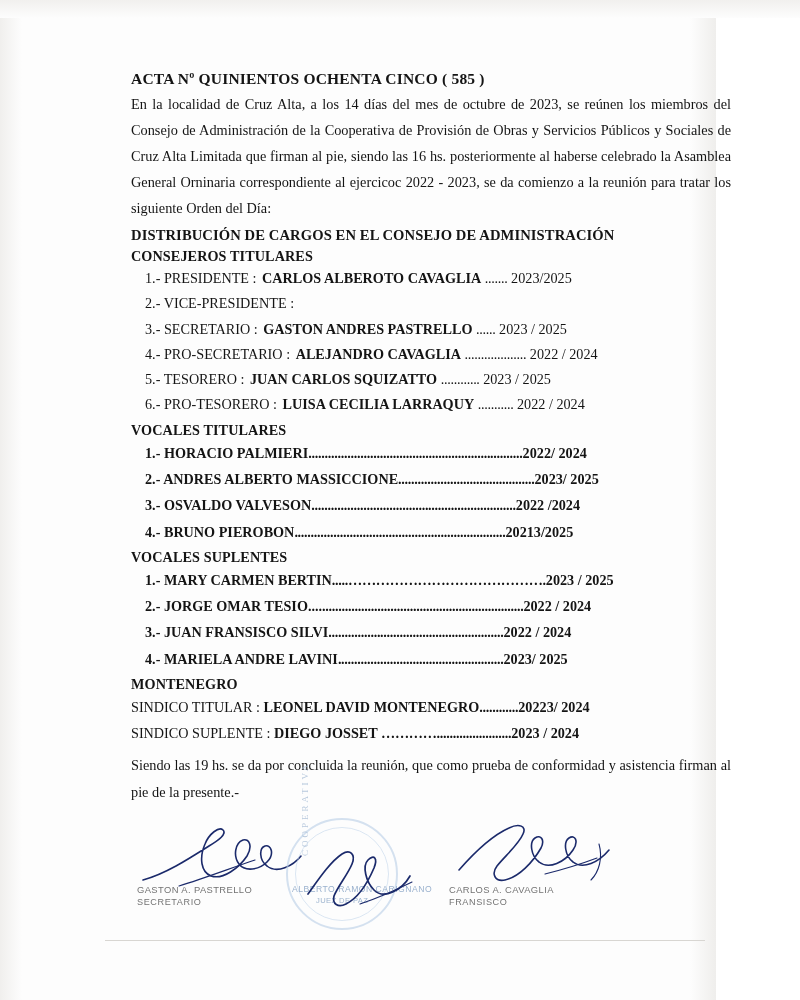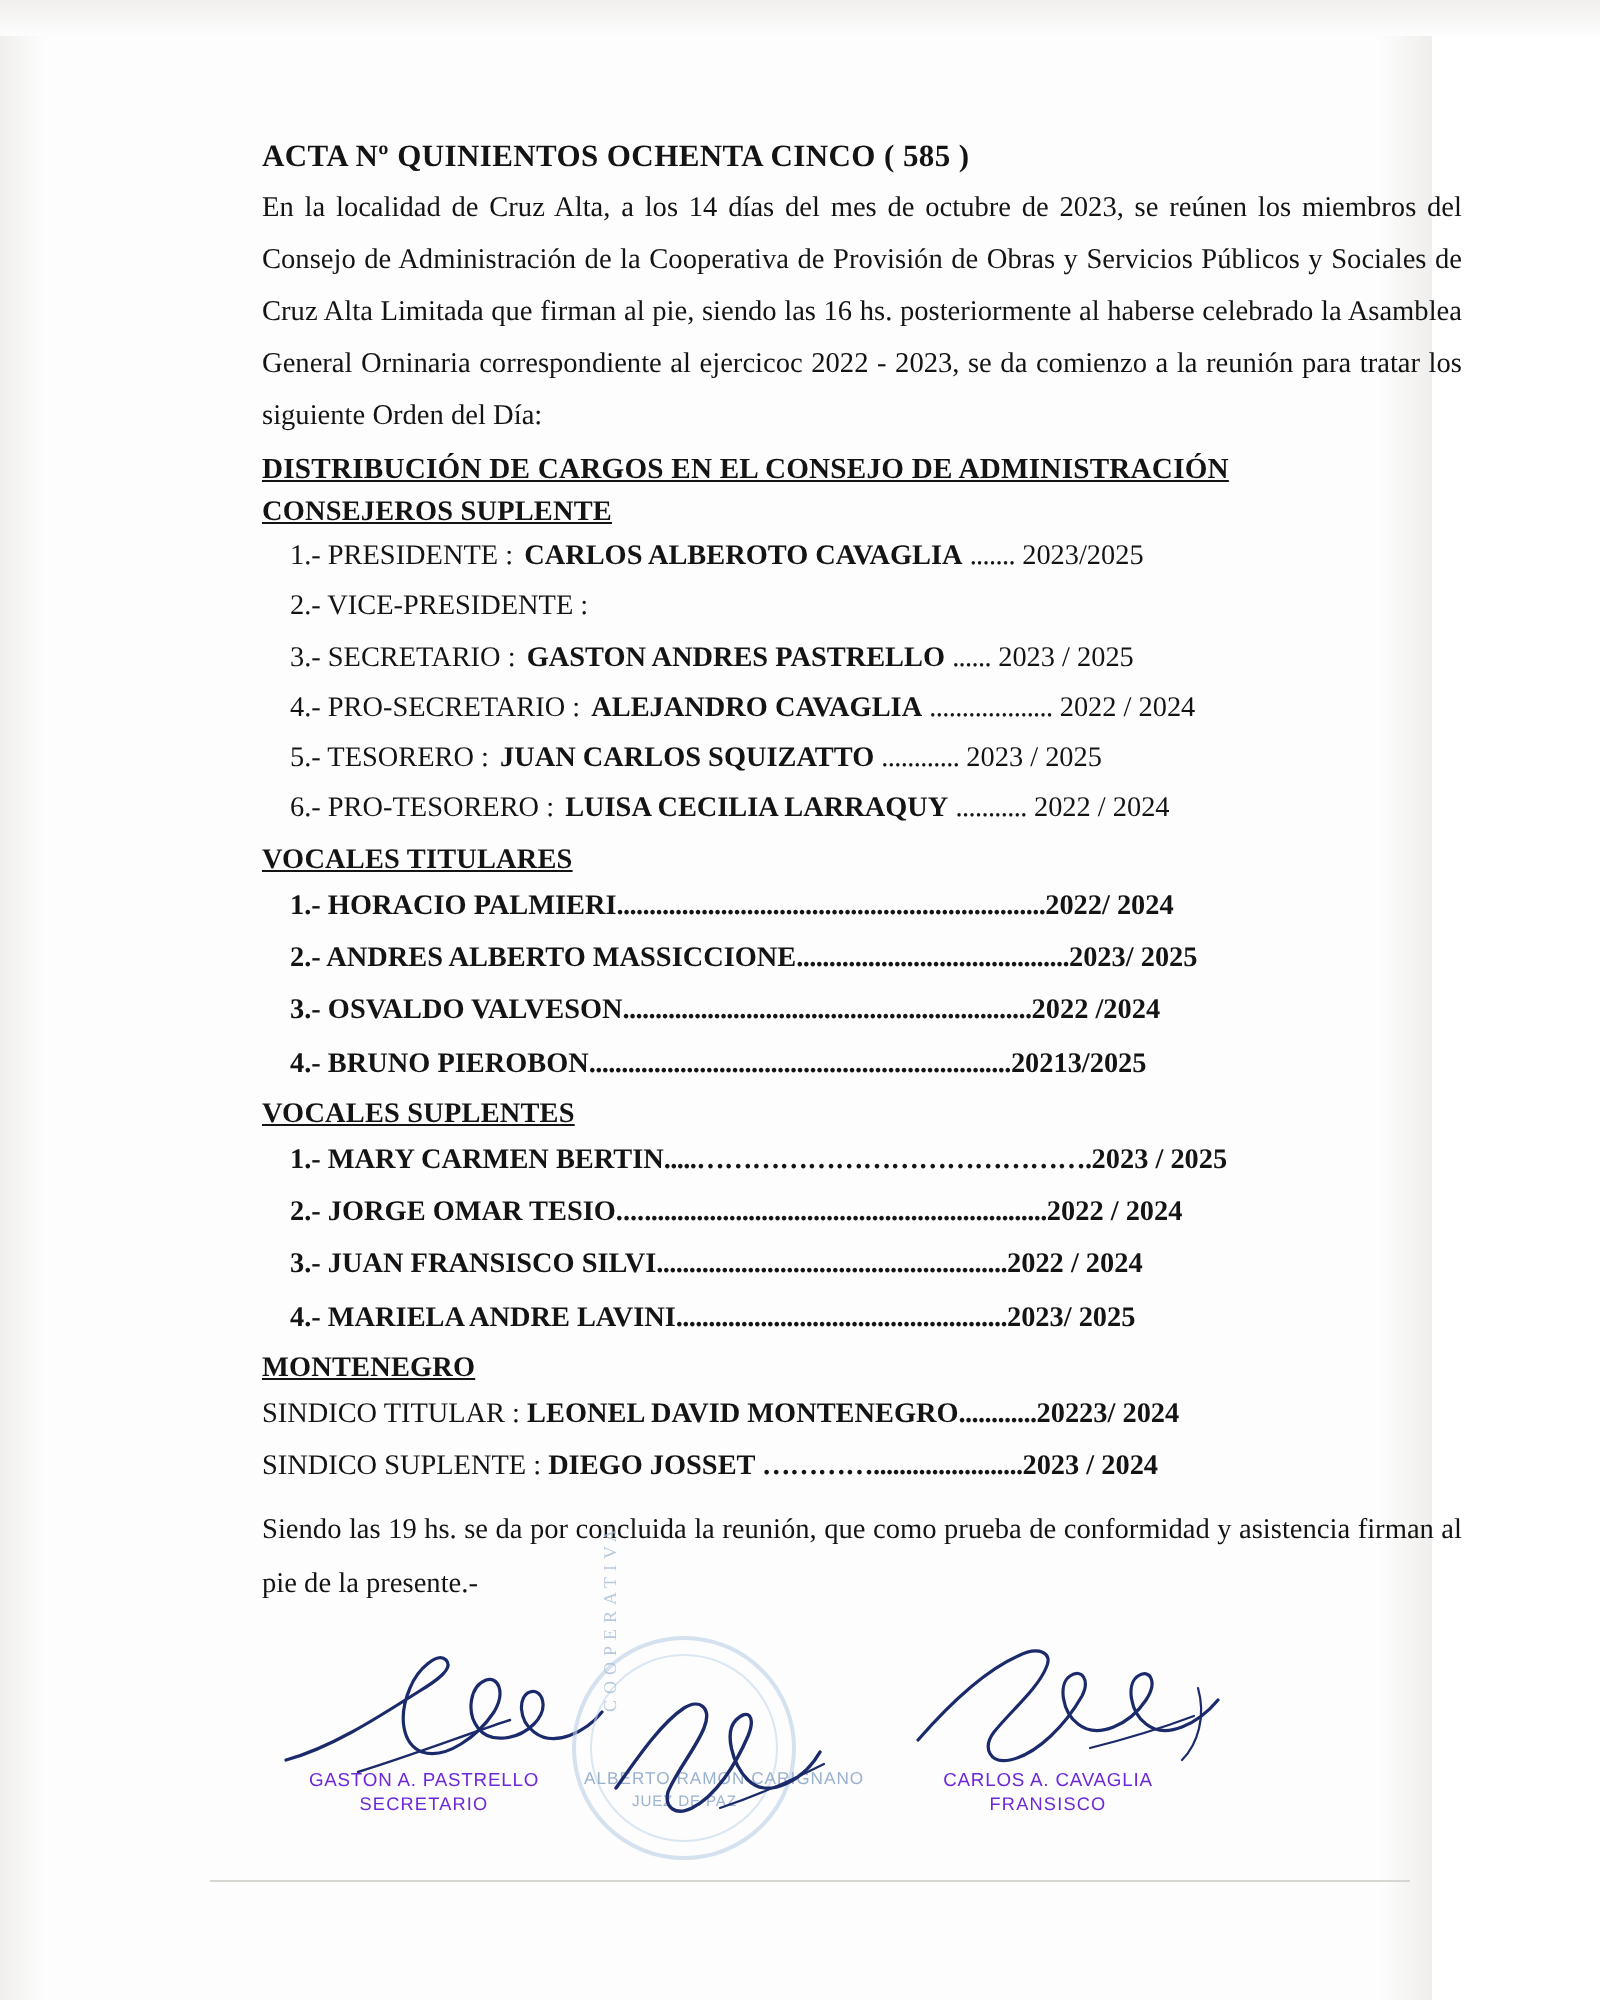--- a/index.html
+++ b/index.html
@@ -58,21 +58,20 @@
   .para {
     font-size: 14.3px;
     line-height: 1.82;
     text-align: justify;
     margin: 0;
   }
 
   .section-head {
     font-weight: bold;
     font-size: 14.6px;
-    text-decoration: underline;
     margin: 6px 0 2px 0;
     letter-spacing: .1px;
   }
   .section-head.sub {
     font-size: 14.2px;
     margin: 4px 0 1px 0;
   }
 
   .role-row {
     font-size: 14.2px;
@@ -115,23 +114,22 @@
   
   .sig-area {
     position: absolute;
     left: 131px;
     top: 812px;
     width: 600px;
     height: 120px;
   }
   .sig {
     position: absolute;
-    text-align: center;
     font-family: "Liberation Sans", sans-serif;
-    color: #6d28d9;
+    color: #737373;
   }
   .sig-name {
     font-size: 9.4px;
     letter-spacing: .4px;
     white-space: nowrap;
   }
   .sig-role {
     font-size: 9.1px;
     letter-spacing: .6px;
     margin-top: 2px;
@@ -206,21 +204,21 @@
   <div class="hairline-bottom"></div>
 
   <div class="content">
 
     <div class="doc-title">ACTA Nº QUINIENTOS OCHENTA CINCO ( 585 )</div>
 
     <p class="para">En la localidad de Cruz Alta, a los 14 días del mes de octubre de 2023, se reúnen los miembros del Consejo de Administración de la Cooperativa de Provisión de Obras y Servicios Públicos y Sociales de Cruz Alta Limitada  que firman al pie, siendo las 16 hs. posteriormente al haberse celebrado la Asamblea General Orninaria correspondiente al ejercicoc 2022 - 2023,   se da comienzo a la reunión para tratar los siguiente Orden del Día:</p>
 
     <div class="section-head">DISTRIBUCIÓN DE CARGOS EN EL CONSEJO DE ADMINISTRACIÓN</div>
 
-    <div class="section-head sub">CONSEJEROS SUPLENTE</div>
+    <div class="section-head sub">CONSEJEROS TITULARES</div>
 
     <div class="role-row">
       <span class="role-label">1.- PRESIDENTE :</span>
       <span class="role-name">CARLOS ALBEROTO CAVAGLIA</span>
       <span class="dots">.......</span>
       <span class="role-years">2023/2025</span>
     </div>
     <div class="role-row">
       <span class="role-label">2.- VICE-PRESIDENTE :</span>
       <span class="role-name"></span>

